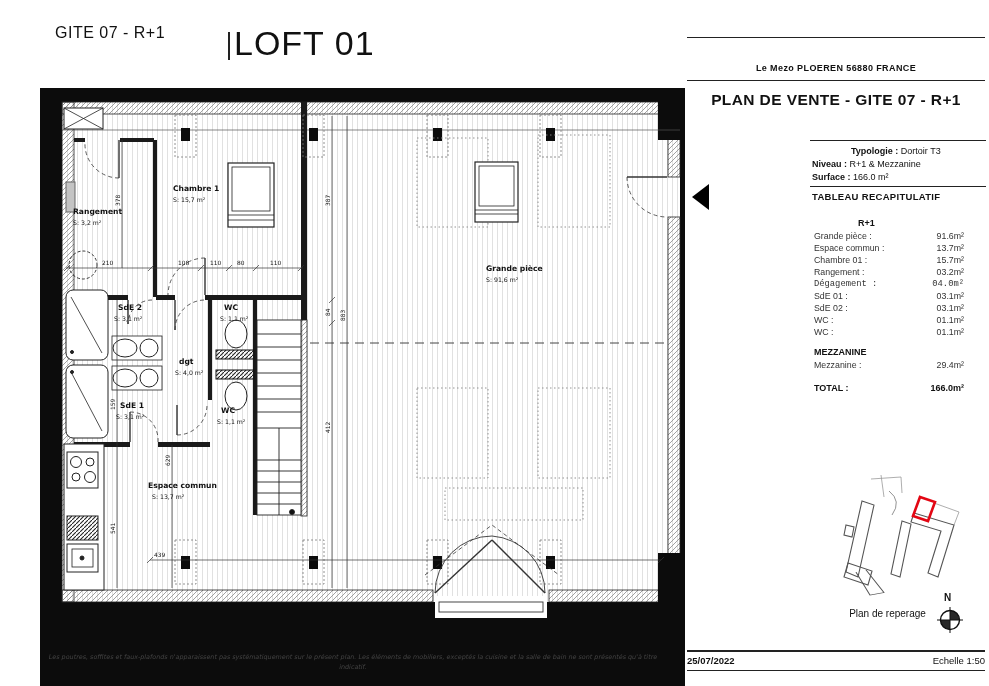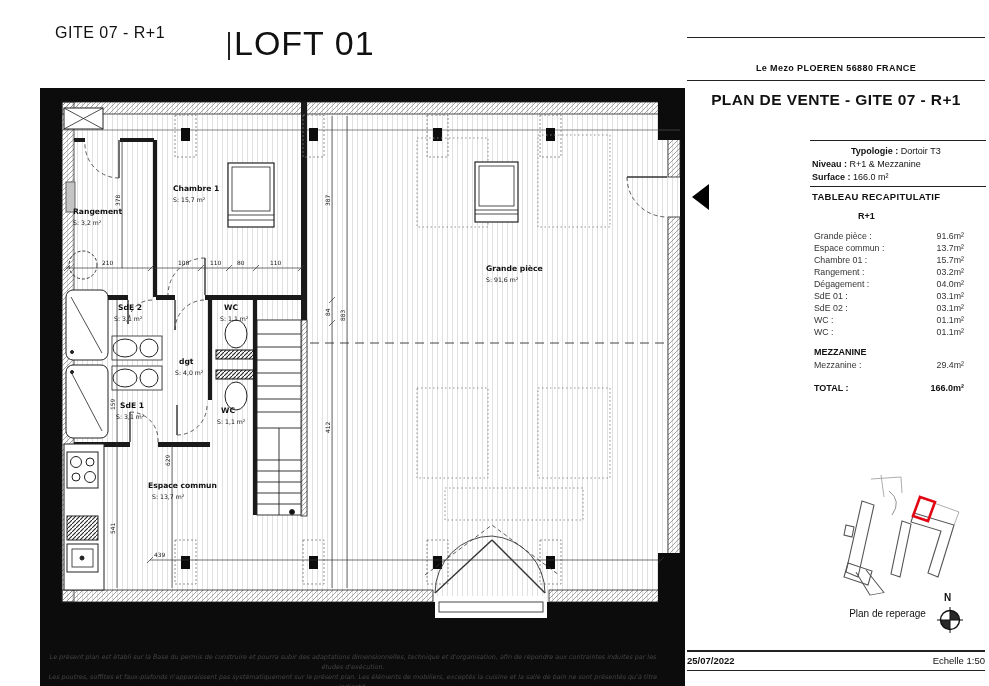--- a/index.html
+++ b/index.html
@@ -301,26 +301,26 @@
     <div class="info-line" style="top:146px;margin-left:39px;">
       <b>Typologie :</b> <span>Dortoir T3</span></div>
     <div class="info-line" style="top:159px;">
       <b>Niveau :</b> <span>R+1 &amp; Mezzanine</span></div>
     <div class="info-line" style="top:172px;">
       <b>Surface :</b> <span>166.0 m²</span></div>
     <div class="rule" style="left:810px;top:186px;width:176px;height:1px;"></div>
 
     <div class="table-title">TABLEAU RECAPITULATIF</div>
 
-    <div class="sec-title" style="top:211px;padding-left:44px;">R+1</div>
+    <div class="sec-title" style="top:218px;padding-left:44px;">R+1</div>
     <div class="row" style="top:231px;"><span>Grande pièce :</span><span class="val">91.6m²</span></div>
     <div class="row" style="top:243px;"><span>Espace commun :</span><span class="val">13.7m²</span></div>
     <div class="row" style="top:255px;"><span>Chambre 01 :</span><span class="val">15.7m²</span></div>
     <div class="row" style="top:267px;"><span>Rangement :</span><span class="val">03.2m²</span></div>
-    <div class="row" style="top:279px;"><span>Dégagement :</span><span class="val">04.0m²</span></div>
+    <div class="row" style="top:279px;font-family:Liberation Mono, monospace;"><span>Dégagement :</span><span class="val">04.0m²</span></div>
     <div class="row" style="top:291px;"><span>SdE 01 :</span><span class="val">03.1m²</span></div>
     <div class="row" style="top:303px;"><span>SdE 02 :</span><span class="val">03.1m²</span></div>
     <div class="row" style="top:315px;"><span>WC :</span><span class="val">01.1m²</span></div>
     <div class="row" style="top:327px;"><span>WC :</span><span class="val">01.1m²</span></div>
 
     <div class="sec-title" style="top:347px;">MEZZANINE</div>
     <div class="row" style="top:360px;"><span>Mezzanine :</span><span class="val">29.4m²</span></div>
 
     <div class="total-row" style="top:383px;"><span>TOTAL :</span><span class="val">166.0m²</span></div>
 
@@ -350,17 +350,16 @@
       <path d="M14,23.5 A9.5,9.5 0 0 1 4.5,14 L14,14 Z" fill="#111" opacity="0.9"></path>
     </svg>
 
     <div class="rule" style="left:687px;top:650px;width:298px;height:2px;"></div>
     <div class="footer-date">25/07/2022</div>
     <div class="footer-scale">Echelle 1:50</div>
     <div class="rule" style="left:687px;top:670px;width:298px;height:1px;"></div>
   </div>
 
   <div class="disclaimer">
-    <div>Le présent plan est établi sur la Base du permis de construire et pourra subir des adaptations dimensionnelles, technique et d'organisation, afin de répondre aux contraintes induites par les études d'exécution.</div>
     <div>Les poutres, soffites et faux-plafonds n'apparaissent pas systématiquement sur le présent plan. Les éléments de mobiliers, exceptés la cuisine et la salle de bain ne sont présentés qu'à titre indicatif.</div>
   </div>
 
 </div>
 
 </body></html>

